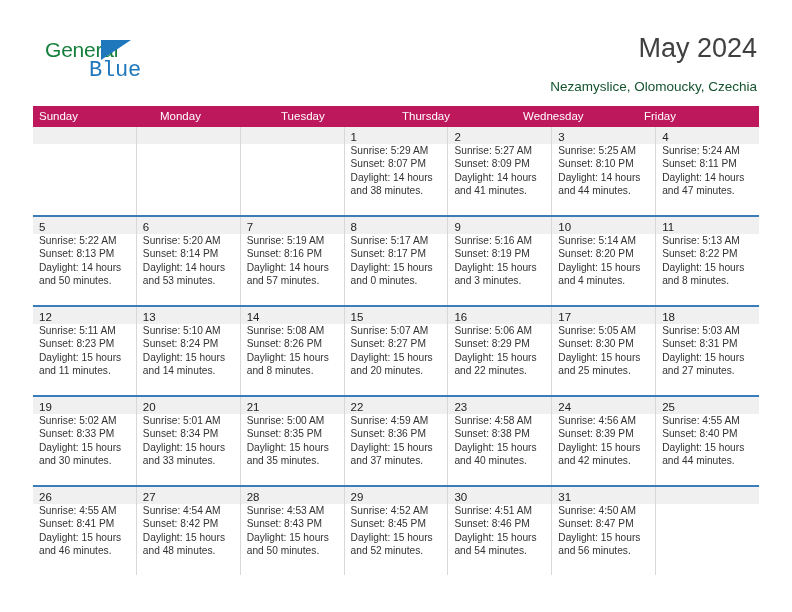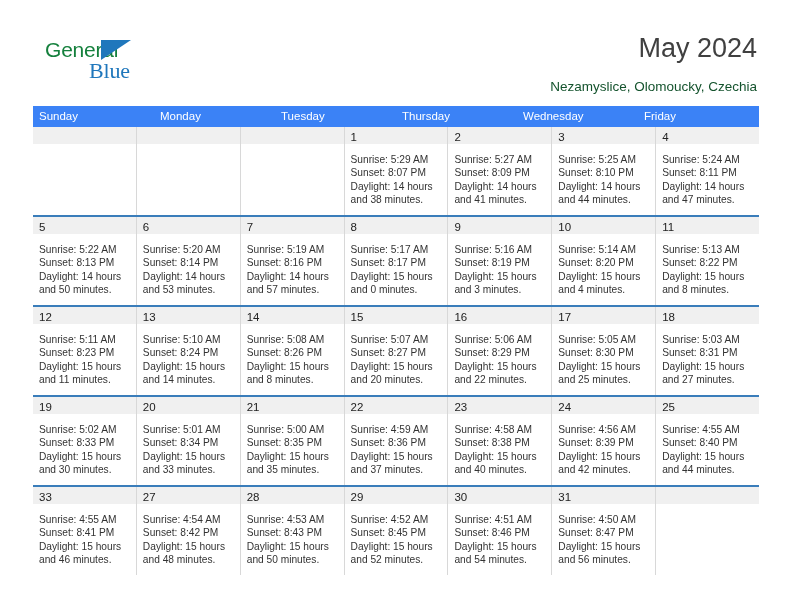--- a/index.html
+++ b/index.html
@@ -54,21 +54,21 @@
     border-left: 30px solid #1f77bc;
     border-bottom: 20px solid transparent;
   }
   .logo-blue {
     position: absolute;
     left: 56px;
     top: 20px;
     font-size: 22px;
     color: #1f77bc;
     letter-spacing: -0.2px;
-    font-family: Liberation Serif, serif;
+    font-family: Liberation Mono, monospace;
   }
   .title {
     position: absolute;
     right: 35px;
     top: 33px;
     font-size: 27px;
     color: #404040;
     text-align: right;
     white-space: nowrap;
   }
@@ -86,21 +86,21 @@
   .calendar {
     position: absolute;
     left: 33px;
     top: 106px;
     width: 726px;
   }
   .weekday-row {
     display: flex;
     width: 726px;
     height: 21px;
-    background: #3b82f6;
+    background: #be185d;
   }
   .weekday {
     flex: 1 1 0;
     color: #ffffff;
     font-size: 11.5px;
     line-height: 21px;
     padding-left: 6px;
     box-sizing: border-box;
     overflow: hidden;
     white-space: nowrap;
@@ -139,21 +139,21 @@
     background: #f0f0f0;
     padding-left: 6px;
     box-sizing: border-box;
   }
   .daynum {
     font-size: 11.5px;
     line-height: 17px;
     color: #222222;
   }
   .day-info {
-    padding: 9px 5px 0 6px;
+    padding: 0 5px 0 6px;
     box-sizing: border-box;
   }
   .day-info div {
     font-size: 10.2px;
     line-height: 13.4px;
     color: #333333;
     white-space: nowrap;
   }
 </style>
 </head>
@@ -427,21 +427,21 @@
                 <div>Sunset: 8:40 PM</div>
                 <div>Daylight: 15 hours</div>
                 <div>and 44 minutes.</div>
               </div>
             </div>
           </div>
         </div>
         <div class="week">
           <div class="week-inner">
             <div class="day-cell">
-              <div class="daynum-band"><span class="daynum">33</span></div>
+              <div class="daynum-band"><span class="daynum">26</span></div>
               <div class="day-info">
                 <div>Sunrise: 4:55 AM</div>
                 <div>Sunset: 8:41 PM</div>
                 <div>Daylight: 15 hours</div>
                 <div>and 46 minutes.</div>
               </div>
             </div>
             <div class="day-cell">
               <div class="daynum-band"><span class="daynum">27</span></div>
               <div class="day-info">

